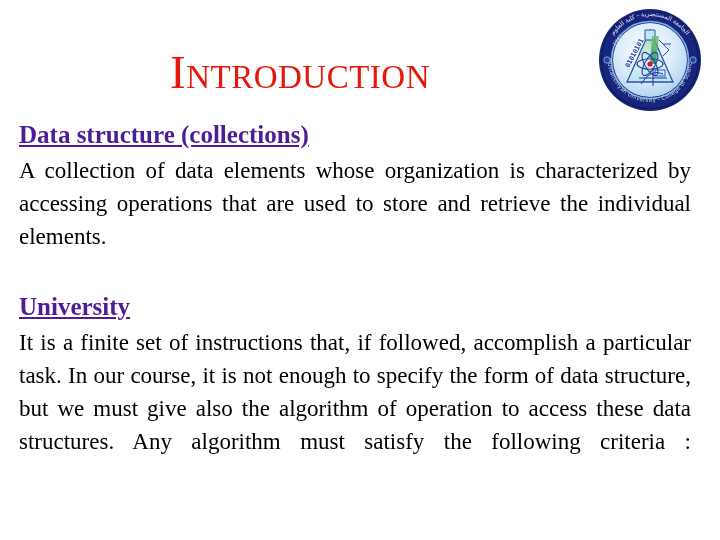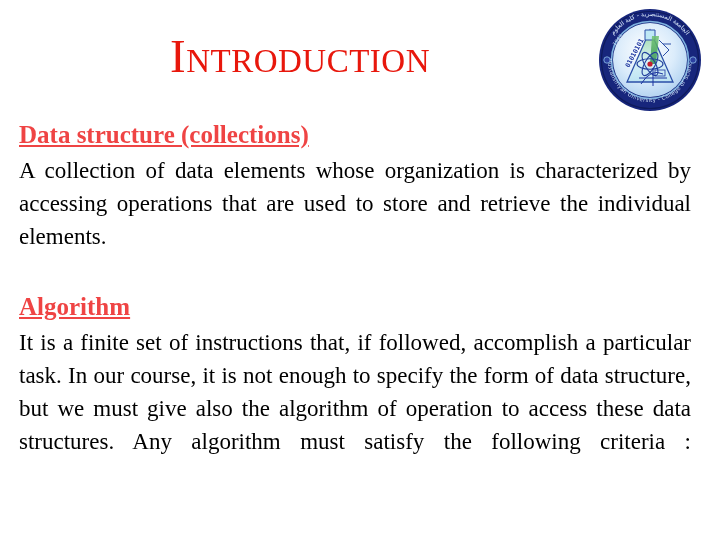--- a/index.html
+++ b/index.html
@@ -33,42 +33,42 @@
   .logo-wrap svg {
     display: block;
     width: 114px;
     height: 108px;
   }
 
   
   .title {
     position: absolute;
     left: 0;
-    top: 28px;
+    top: 44px;
     width: 600px;
     text-align: center;
     color: #e8170c;
     font-family: "Liberation Serif", "DejaVu Serif", serif;
     font-variant: small-caps;
     font-size: 47px;
     line-height: 56px;
     letter-spacing: 0.5px;
     white-space: nowrap;
   }
 
   
   .body-block {
     position: absolute;
     left: 19px;
     top: 118px;
     width: 672px;
   }
 
   .heading {
-    color: #ef4444;
+    color: #4c1d95;
     font-weight: bold;
     font-size: 25px;
     line-height: 33px;
     text-decoration: underline;
     text-underline-offset: 2px;
     margin: 0;
     padding: 0;
     display: block;
   }
   .heading-inner {
@@ -171,20 +171,20 @@
 
     <div class="heading">
       <span class="heading-inner">Data structure (collections)</span>
     </div>
     <div class="gap-heading"></div>
     <p class="para">A collection of data elements whose organization is characterized by accessing operations that are used to store and retrieve the individual elements.</p>
 
     <div class="gap-small"></div>
 
     <div class="heading">
-      <span class="heading-inner">Algorithm</span>
+      <span class="heading-inner">University</span>
     </div>
     <div class="gap-heading"></div>
     <p class="para">It is a finite set of instructions that, if followed, accomplish a particular task. In our course, it is not enough to specify the form of data structure, but we must give also the algorithm of operation to access these data structures. Any algorithm must satisfy the following criteria :</p>
 
   </div>
 
 </div>
 
 </body></html>

